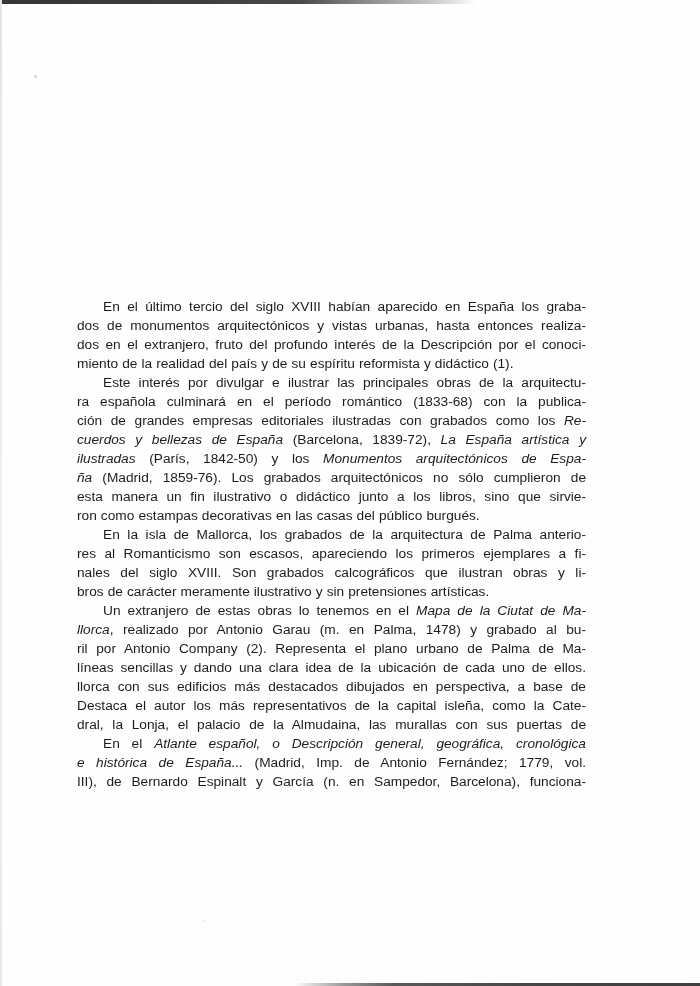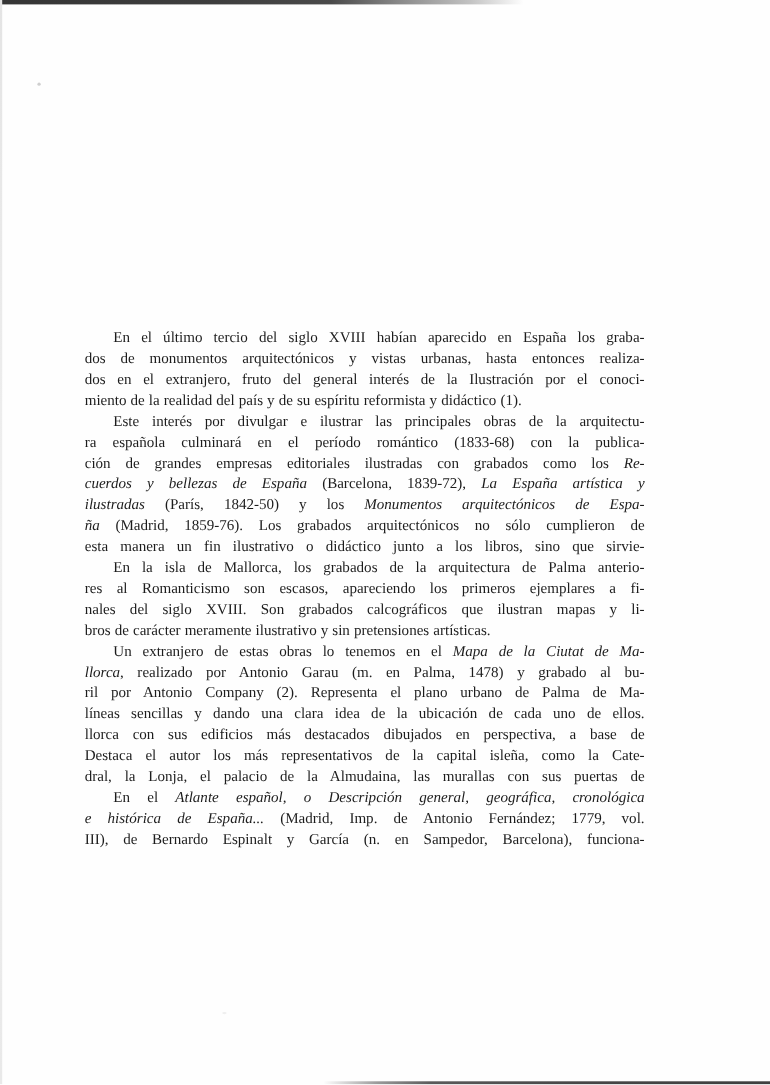--- a/index.html
+++ b/index.html
@@ -7,21 +7,21 @@
     margin: 0;
     padding: 0;
     background: #ffffff;
   }
   .page {
     position: relative;
     width: 700px;
     height: 986px;
     background: var(--page-bg, #fefefe);
     overflow: hidden;
-    font-family: Liberation Serif, serif;
+    font-family: Liberation Sans, sans-serif;
   }
   
   .scan-edge { position: absolute; pointer-events: none; }
   .scan-edge.top {
     left: 0; top: 0; width: 700px; height: 4px;
     background: linear-gradient(to right,
       #353535 0%, #3e3e3e 28%, #4a4a4a 43%,
       #8a8a8a 52%, #c2c2c2 61%, rgba(255,255,255,0) 68%);
   }
   .scan-edge.bottom {
@@ -68,32 +68,33 @@
 
 <div class="page">
   <div class="scan-edge top"></div>
   <div class="scan-edge bottom"></div>
   <div class="scan-edge left"></div>
   <div class="speck speck1"></div>
   <div class="speck speck2"></div>
   <div class="text-block" id="text-block">
       <div class="line indent"><span>En el último tercio del siglo XVIII habían aparecido en España los graba-</span></div>
       <div class="line"><span>dos de monumentos arquitectónicos y vistas urbanas, hasta entonces realiza-</span></div>
-      <div class="line"><span>dos en el extranjero, fruto del general interés de la Ilustración por el conoci-</span></div>
+      <div class="line"><span>dos en el extranjero, fruto del profundo interés de la Descripción por el conoci-</span></div>
       <div class="line end"><span>miento de la realidad del país y de su espíritu reformista y didáctico (1).</span></div>
       <div class="line indent"><span>Este interés por divulgar e ilustrar las principales obras de la arquitectu-</span></div>
       <div class="line"><span>ra española culminará en el período romántico (1833-68) con la publica-</span></div>
       <div class="line"><span>ción de grandes empresas editoriales ilustradas con grabados como los </span><span class="it">Re-</span></div>
       <div class="line"><span class="it">cuerdos y bellezas de España</span><span> (Barcelona, 1839-72), </span><span class="it">La España artística y</span></div>
       <div class="line"><span class="it">ilustradas</span><span> (París, 1842-50) y los </span><span class="it">Monumentos arquitectónicos de Espa-</span></div>
       <div class="line"><span class="it">ña</span><span> (Madrid, 1859-76). Los grabados arquitectónicos no sólo cumplieron de</span></div>
       <div class="line"><span>esta manera un fin ilustrativo o didáctico junto a los libros, sino que sirvie-</span></div>
+      <div class="line end"><span>ron como estampas decorativas en las casas del público burgués.</span></div>
       <div class="line indent"><span>En la isla de Mallorca, los grabados de la arquitectura de Palma anterio-</span></div>
       <div class="line"><span>res al Romanticismo son escasos, apareciendo los primeros ejemplares a fi-</span></div>
-      <div class="line"><span>nales del siglo XVIII. Son grabados calcográficos que ilustran mapas y li-</span></div>
+      <div class="line"><span>nales del siglo XVIII. Son grabados calcográficos que ilustran obras y li-</span></div>
       <div class="line end"><span>bros de carácter meramente ilustrativo y sin pretensiones artísticas.</span></div>
       <div class="line indent"><span>Un extranjero de estas obras lo tenemos en el </span><span class="it">Mapa de la Ciutat de Ma-</span></div>
       <div class="line"><span class="it">llorca</span><span>, realizado por Antonio Garau (m. en Palma, 1478) y grabado al bu-</span></div>
       <div class="line"><span>ril por Antonio Company (2). Representa el plano urbano de Palma de Ma-</span></div>
       <div class="line"><span>líneas sencillas y dando una clara idea de la ubicación de cada uno de ellos.</span></div>
       <div class="line"><span>llorca con sus edificios más destacados dibujados en perspectiva, a base de</span></div>
       <div class="line"><span>Destaca el autor los más representativos de la capital isleña, como la Cate-</span></div>
       <div class="line"><span>dral, la Lonja, el palacio de la Almudaina, las murallas con sus puertas de</span></div>
       <div class="line indent"><span>En el </span><span class="it">Atlante español, o Descripción general, geográfica, cronológica</span></div>
       <div class="line"><span class="it">e histórica de España...</span><span> (Madrid, Imp. de Antonio Fernández; 1779, vol.</span></div>

